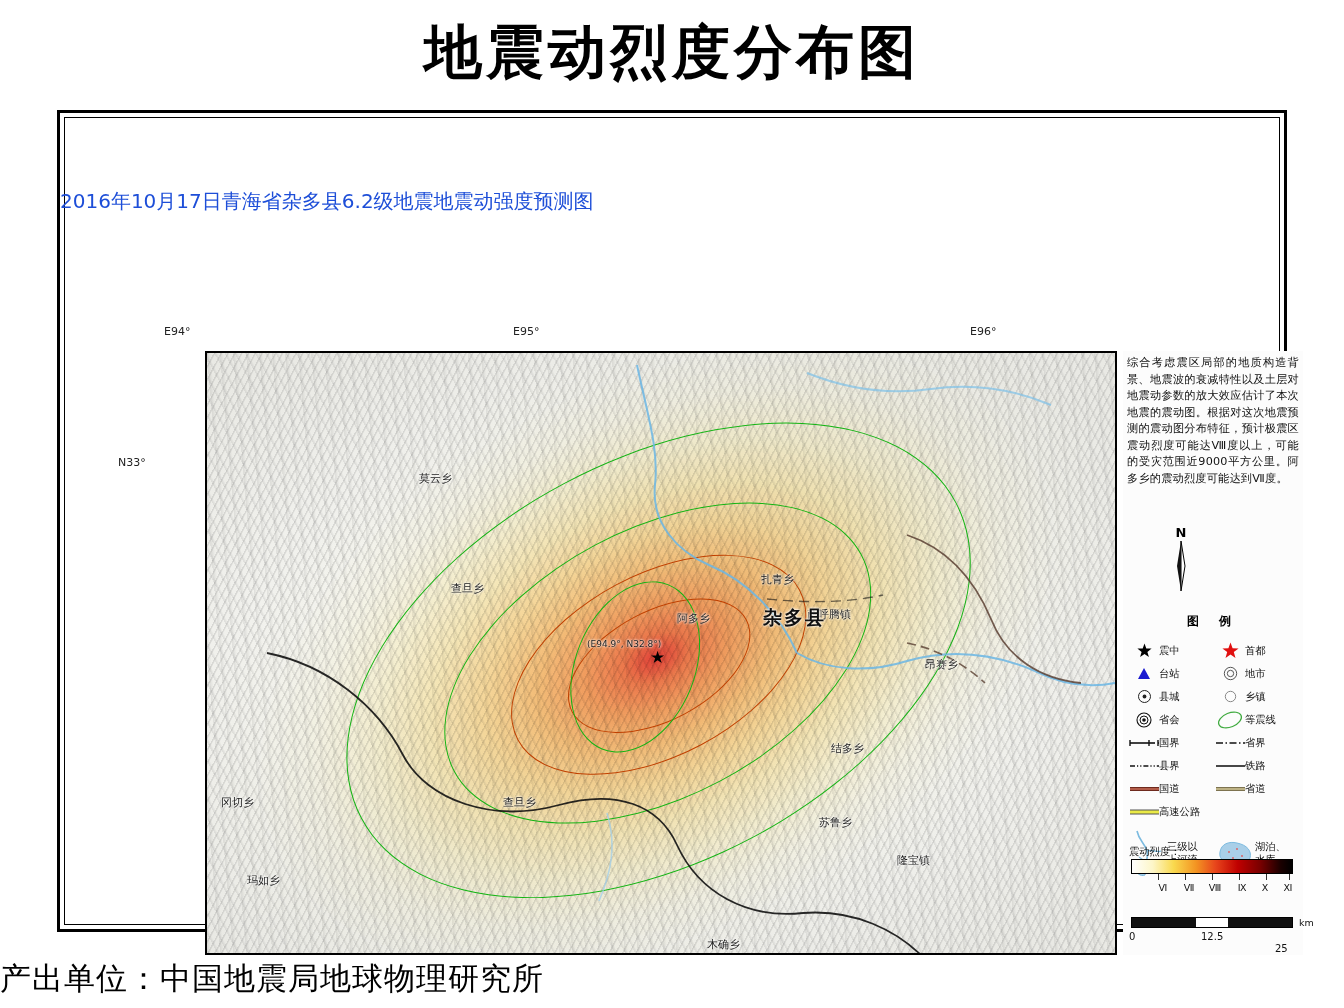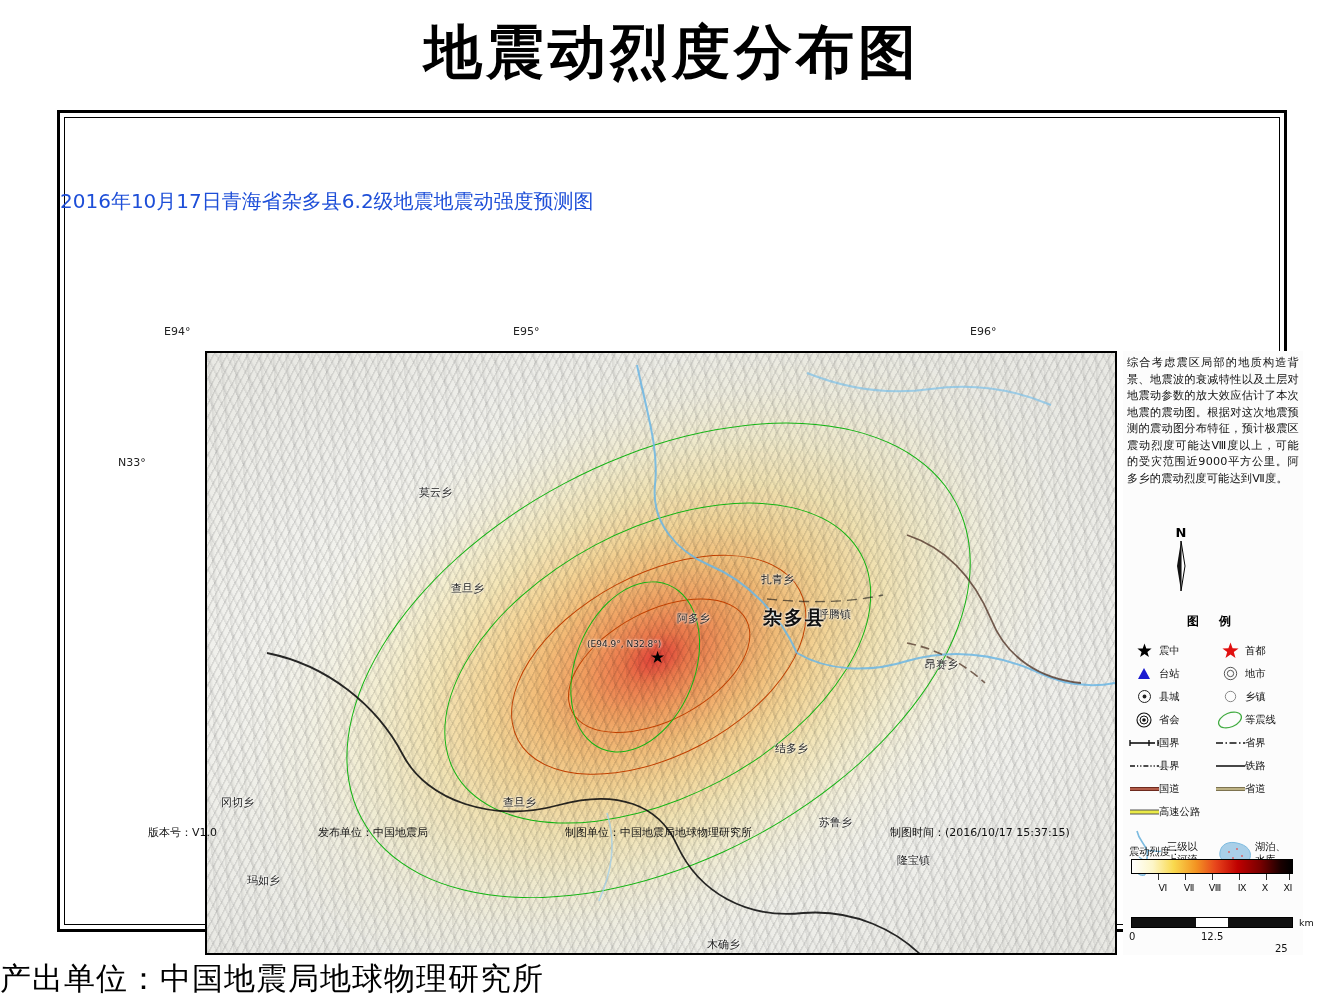--- a/index.html
+++ b/index.html
@@ -165,27 +165,27 @@
       <path d="M60,300 C120,312 170,352 196,402 C220,448 286,470 352,452 C410,436 452,452 470,492 C492,540 540,566 596,560" stroke="#111" stroke-width="1.8" fill="none" opacity=".9"></path>
       <path d="M596,560 C648,556 690,578 716,604" stroke="#111" stroke-width="1.8" fill="none" opacity=".9"></path>
       <path d="M700,182 C742,196 768,228 784,266 C800,306 834,326 874,330" stroke="#5a4032" stroke-width="1.8" fill="none" opacity=".85"></path>
       <path d="M700,290 C730,296 756,310 778,330" stroke="#5a4032" stroke-width="1.6" fill="none" opacity=".8" stroke-dasharray="9,5"></path>
       <path d="M560,246 C600,250 640,250 676,242" stroke="#111" stroke-width="1.4" fill="none" opacity=".6" stroke-dasharray="10,6"></path>
     </svg>
 
     <div class="epi-star" style="left:443px;top:296px;">★</div>
     <div class="label-map t-epi" style="left:380px;top:286px;">(E94.9°, N32.8°)</div>
 
-    <div class="label-map t-town" style="left:212px;top:132px;">莫云乡</div>
+    <div class="label-map t-town" style="left:212px;top:118px;">莫云乡</div>
     <div class="label-map t-town" style="left:244px;top:228px;">查旦乡</div>
     <div class="label-map t-town" style="left:554px;top:172px;margin-top:47px;">扎青乡</div>
     <div class="label-map t-town" style="left:470px;top:258px;">阿多乡</div>
     <div class="label-map t-town" style="left:600px;top:254px;">萨呼腾镇</div>
     <div class="label-map t-town" style="left:718px;top:304px;">昂赛乡</div>
-    <div class="label-map t-town" style="left:568px;top:388px;">结多乡</div>
+    <div class="label-map t-town" style="left:624px;top:388px;">结多乡</div>
     <div class="label-map t-town" style="left:612px;top:462px;">苏鲁乡</div>
     <div class="label-map t-town" style="left:500px;top:584px;">木确乡</div>
     <div class="label-map t-town" style="left:296px;top:442px;">查旦乡</div>
     <div class="label-map t-town" style="left:14px;top:442px;">冈切乡</div>
     <div class="label-map t-town" style="left:40px;top:520px;">玛如乡</div>
     <div class="label-map t-town" style="left:690px;top:500px;">隆宝镇</div>
     <div class="label-map t-county" style="left:556px;top:252px;">杂多县</div>
   </div>
 
   <div id="right-panel">
@@ -411,21 +411,15 @@
       <div style="width:40%;background:#111;"></div>
     </div>
     <div id="scale-km">km</div>
     <div id="scale-nums">
       <span style="left:6px;">0</span>
       <span style="left:78px;">12.5</span>
       <span style="left:152px;top:12px;">25</span>
     </div>
   </div>
 
-  <div id="poster-footer">
-    <span style="left:88px;">版本号：V1.0</span>
-    <span style="left:258px;">发布单位：中国地震局</span>
-    <span style="left:505px;">制图单位：中国地震局地球物理研究所</span>
-    <span style="left:830px;">制图时间：(2016/10/17 15:37:15)</span>
-  </div>
 </div>
 
 <div id="bottom-credit">产出单位：中国地震局地球物理研究所</div>
 
 </body></html>

